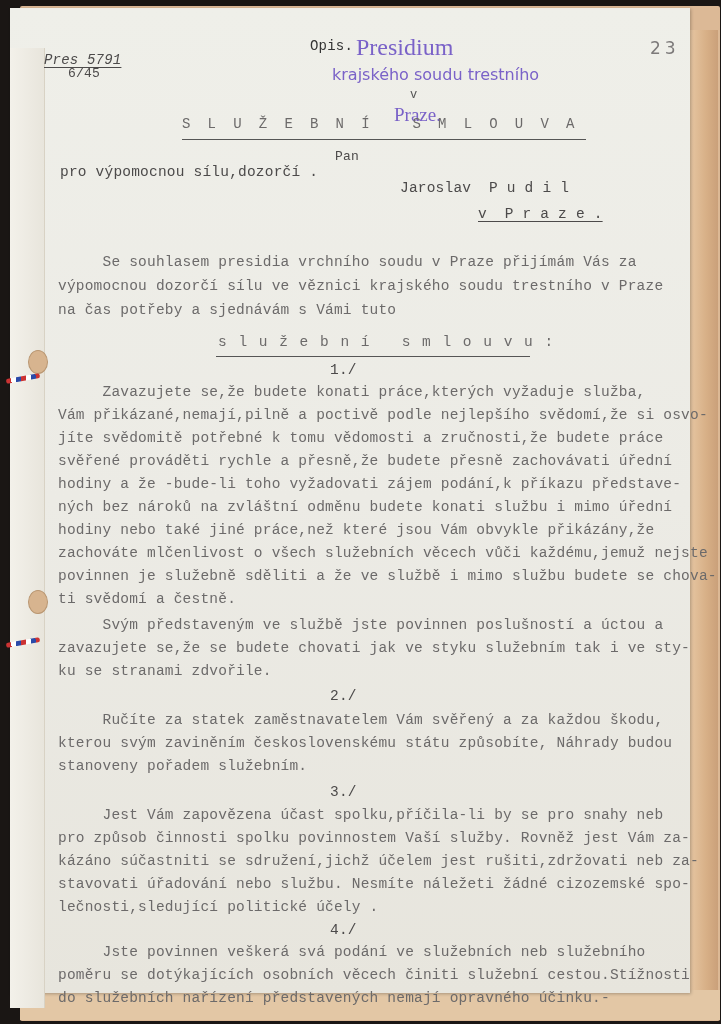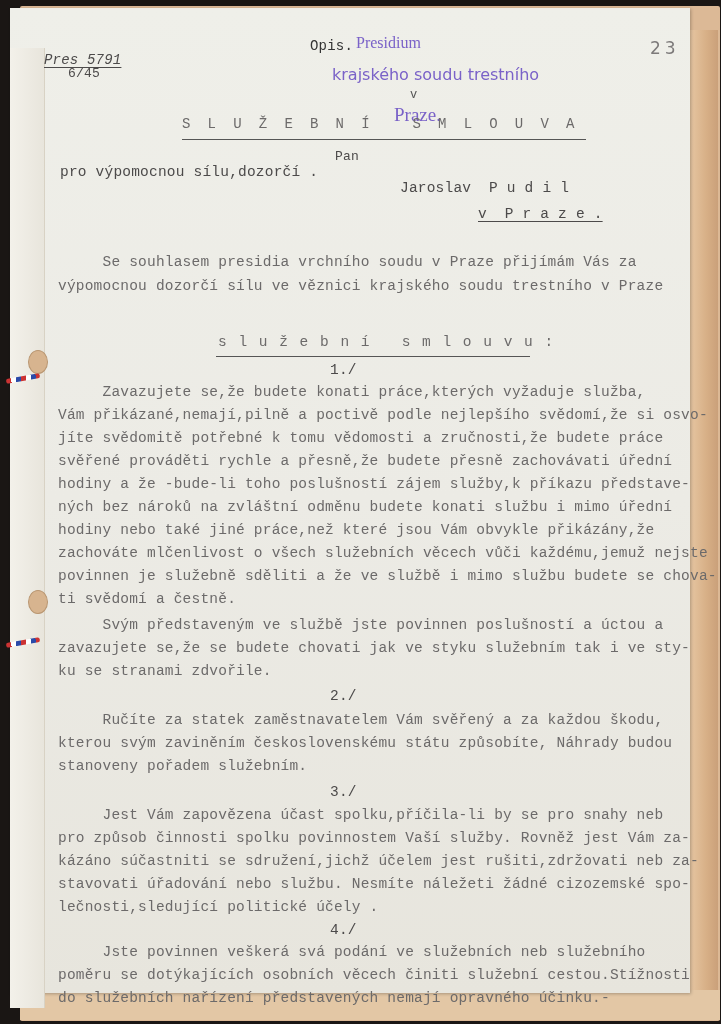--- a/index.html
+++ b/index.html
@@ -58,47 +58,48 @@
   <div class="hole" style="left:18px;top:342px"></div>
   <div class="cord" style="left:-4px;top:368px"></div>
   <div class="hole" style="left:18px;top:582px"></div>
   <div class="cord" style="left:-4px;top:632px"></div>
 
   <div class="t ul" style="left:34px;top:44px;font-size:14px;font-style:italic;">Pres 5791</div>
   <div class="t" style="left:58px;top:58px;font-size:13px;">6/45</div>
 
   <div class="t" style="left:300px;top:30px;font-size:14px;color:#333;">Opis.</div>
 
-  <div class="stamp" style="left:346px;top:26px;font-size:16px;">Presidium</div>
+  <div class="stamp" style="left:346px;top:26px;font-size:24px;">Presidium</div>
   <div class="stamp" style="left:322px;top:57px;font-size:16px;font-family:'DejaVu Sans',sans-serif;">krajského soudu trestního</div>
   <div class="t" style="left:400px;top:80px;font-size:12px;color:#555;">v</div>
   <div class="stamp" style="left:384px;top:96px;font-size:19px;">Praze.</div>
 
   <div class="hand" style="left:640px;top:30px;">23</div>
 
   <div class="t faint" style="left:172px;top:108px;font-size:14px;letter-spacing:4.4px;">S L U Ž E B N Í   S M L O U V A</div>
   <div class="rule" style="left:172px;top:131px;width:404px;"></div>
 
   <div class="t" style="left:325px;top:141px;font-size:13px;">Pan</div>
   <div class="t" style="left:50px;top:156px;">pro výpomocnou sílu,dozorčí .</div>
   <div class="t" style="left:390px;top:172px;">Jaroslav  P u d i l</div>
   <div class="t ul" style="left:468px;top:198px;">v  P r a z e .</div>
 
   <div class="t faint" style="left:48px;top:246px;">     Se souhlasem presidia vrchního soudu v Praze přijímám Vás za</div>
   <div class="t faint" style="left:48px;top:270px;">výpomocnou dozorčí sílu ve věznici krajského soudu trestního v Praze</div>
+  <div class="t faint" style="left:48px;top:294px;">na čas potřeby a sjednávám s Vámi tuto</div>
 
   <div class="t faint" style="left:208px;top:326px;letter-spacing:1.5px;">s l u ž e b n í   s m l o u v u :</div>
   <div class="rule" style="left:206px;top:348px;width:314px;"></div>
 
   <div class="t" style="left:320px;top:354px;">1./</div>
   <div class="t faint" style="left:48px;top:376px;">     Zavazujete se,že budete konati práce,kterých vyžaduje služba,</div>
   <div class="t faint" style="left:48px;top:399px;">Vám přikázané,nemají,pilně a poctivě podle nejlepšího svědomí,že si osvo-</div>
   <div class="t faint" style="left:48px;top:422px;">jíte svědomitě potřebné k tomu vědomosti a zručnosti,že budete práce</div>
   <div class="t faint" style="left:48px;top:445px;">svěřené prováděti rychle a přesně,že budete přesně zachovávati úřední</div>
-  <div class="t faint" style="left:48px;top:468px;">hodiny a že -bude-li toho poslušností zájem služby,k příkazu představe-</div>
+  <div class="t faint" style="left:48px;top:468px;">hodiny a že -bude-li toho vyžadovati zájem podání,k příkazu představe-</div>
   <div class="t faint" style="left:48px;top:491px;">ných bez nároků na zvláštní odměnu budete konati službu i mimo úřední</div>
   <div class="t faint" style="left:48px;top:514px;">hodiny nebo také jiné práce,než které jsou Vám obvykle přikázány,že</div>
   <div class="t faint" style="left:48px;top:537px;">zachováte mlčenlivost o všech služebních věcech vůči každému,jemuž nejste</div>
   <div class="t faint" style="left:48px;top:560px;">povinnen je služebně sděliti a že ve službě i mimo službu budete se chova-</div>
   <div class="t faint" style="left:48px;top:583px;">ti svědomí a čestně.</div>
 
   <div class="t faint" style="left:48px;top:609px;">     Svým představeným ve službě jste povinnen poslušností a úctou a</div>
   <div class="t faint" style="left:48px;top:632px;">zavazujete se,že se budete chovati jak ve styku služebním tak i ve sty-</div>
   <div class="t faint" style="left:48px;top:655px;">ku se stranami zdvořile.</div>
 

